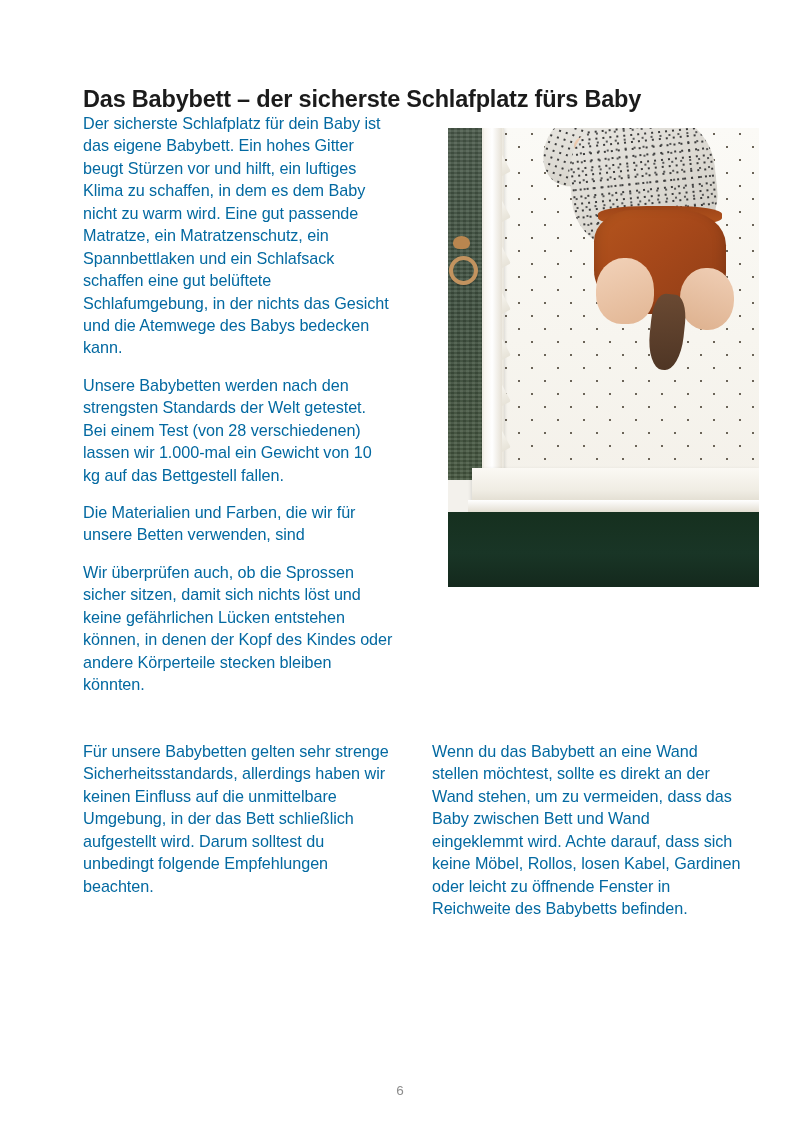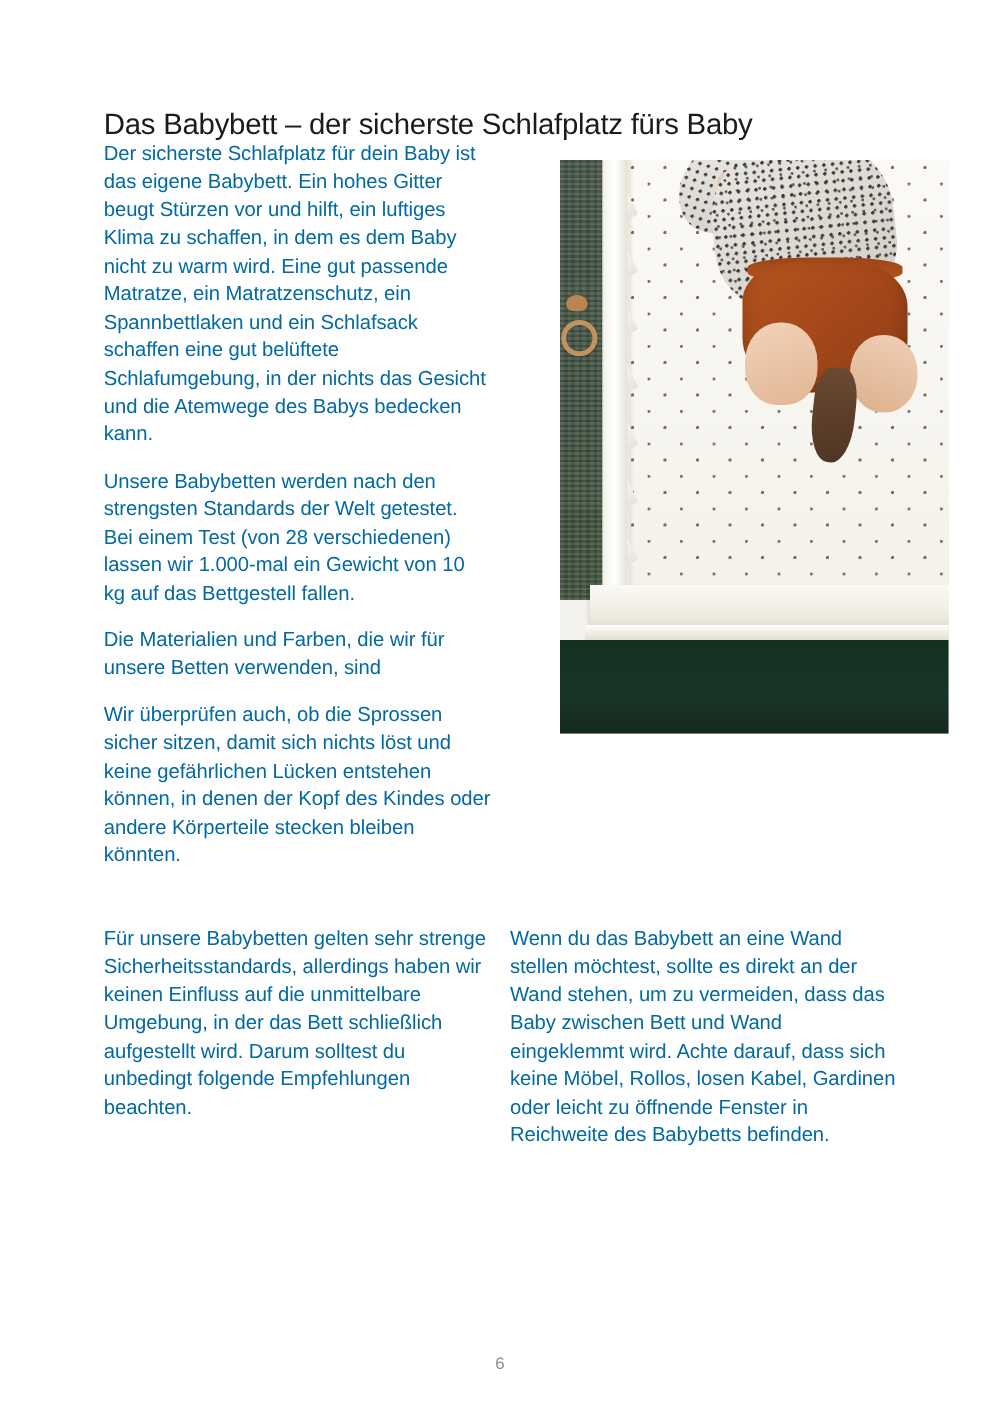--- a/index.html
+++ b/index.html
@@ -22,21 +22,21 @@
     background: #ffffff;
   }
 
   
   .page-title {
     position: absolute;
     left: 83px;
     top: 70px;
     width: 640px;
     font-size: 23.5px;
-    font-weight: normal;
+    font-weight: bold;
     letter-spacing: -0.2px;
     color: #1b1b1b;
     line-height: 1.15;
   }
 
   
   .col-left-top {
     position: absolute;
     left: 83px;
     top: 112px;
@@ -238,21 +238,21 @@
     line-height: 1.25;
   }
   .col-left-bottom {
     position: absolute;
     left: 83px;
     top: 740px;
     width: 312px;
   }
   .col-right-bottom {
     position: absolute;
-    left: 408px;
+    left: 432px;
     top: 740px;
     width: 312px;
   }
 
   
   .page-number {
     position: absolute;
     left: 0; right: 0;
     top: 1083px;
     text-align: center;

